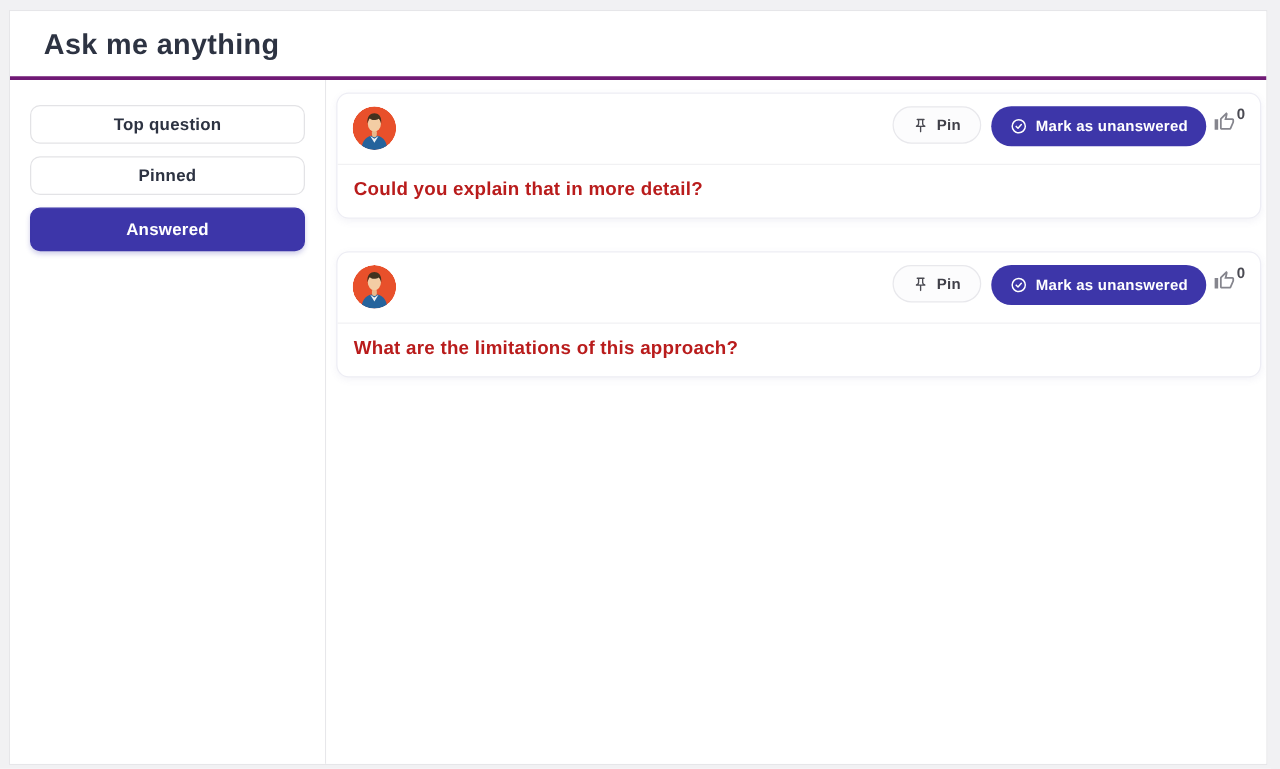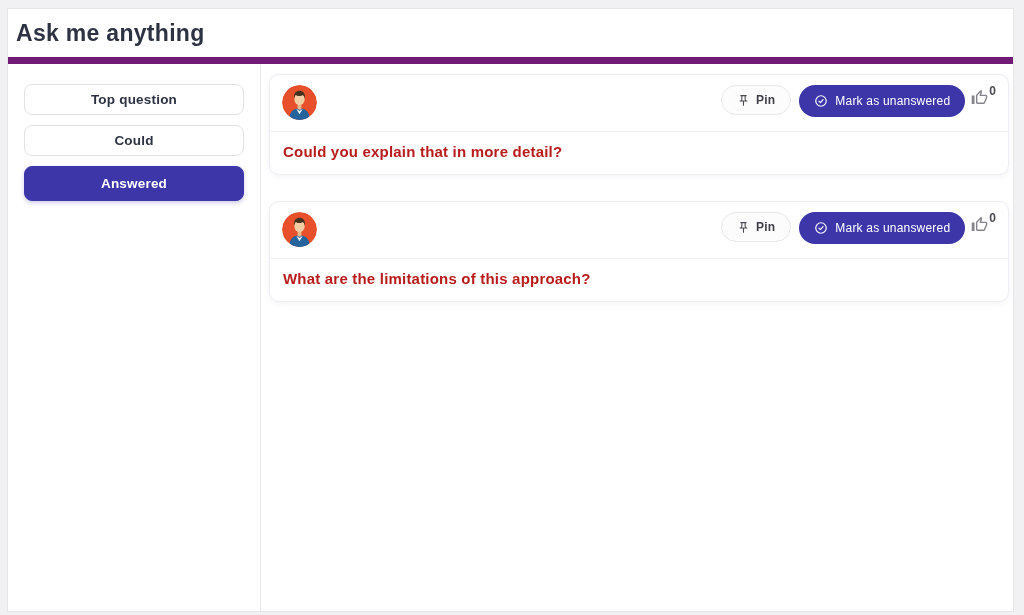--- a/index.html
+++ b/index.html
@@ -14,24 +14,24 @@
     left: 7px; top: 8px; right: 10px; bottom: 3px;
     background: #ffffff;
     border: 1px solid #e6e6e9;
     display: flex;
     flex-direction: column;
   }
   
   .header {
     height: 55px;
     flex: 0 0 55px;
-    border-bottom: 7px solid #701a75;
-    display: flex;
-    align-items: center;
-    padding-left: 8px;
+    border-bottom: 3px solid #701a75;
+    display: flex;
+    align-items: center;
+    padding-left: 27px;
     background: #ffffff;
   }
   .header h1 {
     font-size: 23px;
     font-weight: 700;
     letter-spacing: 0.3px;
     color: #2d3342;
   }
   
   .body-row { flex: 1; display: flex; min-height: 0; }
@@ -117,21 +117,21 @@
     margin-left: 8px;
     padding: 0 15px;
     border-radius: 999px;
     border: none;
     background: #3d36a9;
     display: flex;
     align-items: center;
     gap: 7px;
     font-family: inherit;
     font-size: 12px;
-    font-weight: 400;
+    font-weight: 700;
     letter-spacing: 0.2px;
     color: #ffffff;
     cursor: pointer;
   }
   .like-cluster {
     display: flex;
     align-items: flex-start;
     margin-left: 6px;
     cursor: pointer;
   }
@@ -159,21 +159,21 @@
 <div class="frame">
 
   <div class="header">
     <h1>Ask me anything</h1>
   </div>
 
   <div class="body-row">
 
     <div class="sidebar">
       <button class="side-btn">Top question</button>
-      <button class="side-btn">Could</button>
+      <button class="side-btn">Pinned</button>
       <button class="side-btn active">Answered</button>
     </div>
 
     <div class="main">
 
       <div class="card">
         <div class="card-top">
           <span class="avatar">
             <svg width="35" height="35" viewBox="0 0 36 36">
               <defs>

